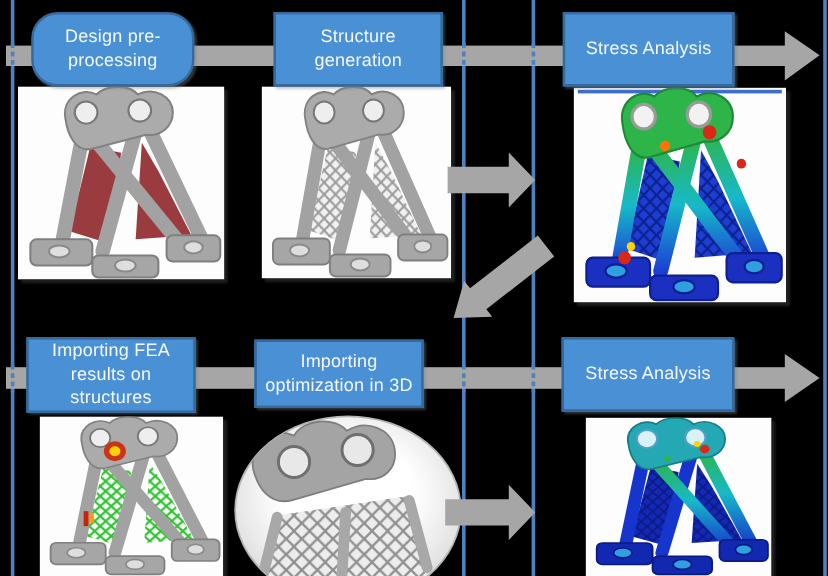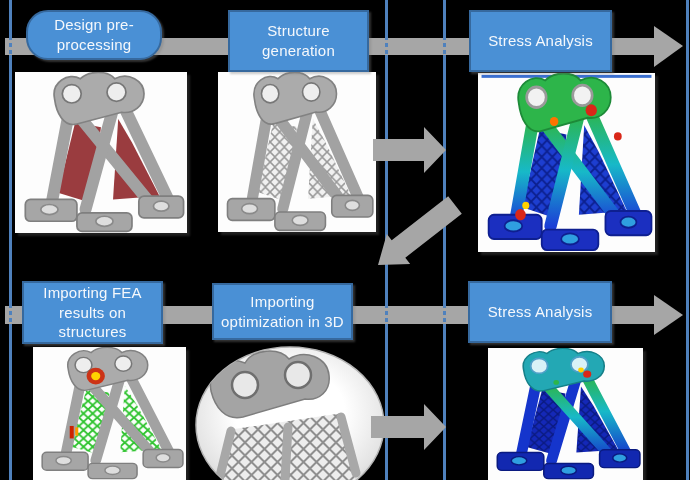--- a/index.html
+++ b/index.html
@@ -265,21 +265,21 @@
       </g>
       <path d="M23,16 C21,6 31,0 38,4 C43,-1 54,-1 58,4 C66,0 75,5 75,13 C75,20 69,25 62,24 L36,31 C28,33 24,24 23,16 Z" fill="#23a8b4" stroke="#157f88" stroke-width="1"></path>
       <circle cx="33" cy="13" r="5.5" fill="#d9f2f7" stroke="#4fa0c8" stroke-width="1.2"></circle>
       <circle cx="59" cy="12" r="5.5" fill="#d9f2f7" stroke="#4fa0c8" stroke-width="1.2"></circle>
       <circle cx="64" cy="19" r="2.6" fill="#d92718"></circle>
       <circle cx="60" cy="16" r="1.8" fill="#ffd300"></circle>
       <circle cx="44" cy="25" r="1.8" fill="#2db54a"></circle>
     </svg>
   </div>
 
-  <div class="step-box" style="left:26px;top:10px;width:136px;height:50px;border-radius:22px;">
+  <div class="step-box" style="left:26px;top:10px;width:136px;height:62px;border-radius:22px;">
     <span class="step-label">Design pre-
 processing</span>
   </div>
 
   <div class="step-box" style="left:228px;top:10px;width:141px;height:62px;">
     <span class="step-label">Structure
 generation</span>
   </div>
 
   <div class="step-box" style="left:469px;top:10px;width:143px;height:62px;">

